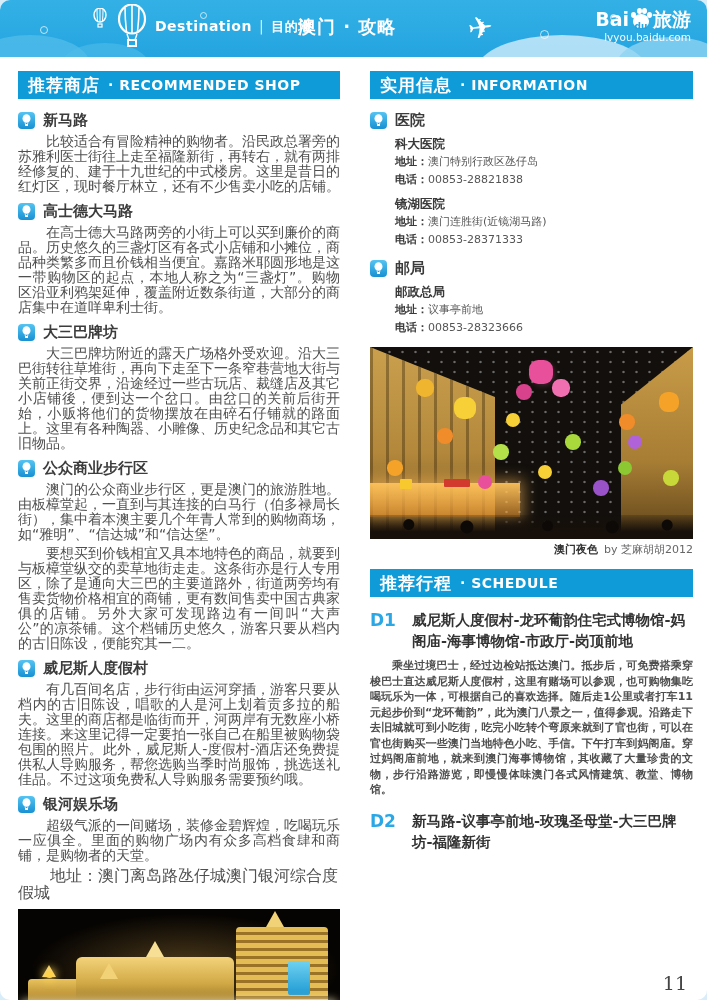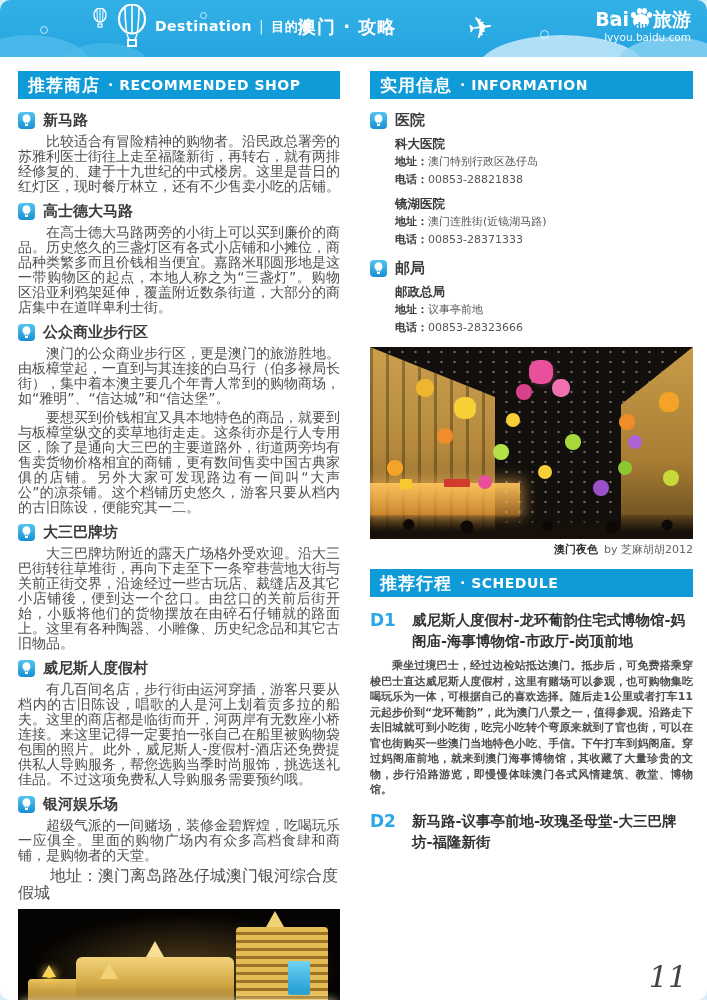--- a/index.html
+++ b/index.html
@@ -53,21 +53,21 @@
   
   .day{margin-top:13px;}
   .day-head{display:flex;}
   .day-tag{width:42px;flex:0 0 42px;color:#2ba7e6;font-size:17px;font-weight:bold;line-height:21px;}
   .day-title{font-size:14.5px;font-weight:bold;color:#333;line-height:21px;margin:0;}
   .day p{margin:6px 0 0 0;font-size:11px;line-height:15.5px;color:#4f4f4f;text-align:justify;text-indent:2em;font-weight:bold;}
   .watermark{position:absolute;right:0;bottom:28px;text-align:right;opacity:.45;pointer-events:none;}
   .wm1{font-size:26px;font-weight:bold;color:#b5b5b5;letter-spacing:1px;}
   .wm1 .jy{color:#c9c9c9;border:2px solid #d5d5d5;border-radius:4px;padding:0 2px;margin-left:4px;}
   .wm2{font-size:14px;color:#c9c9c9;font-weight:bold;text-align:right;}
-  .page-num{position:absolute;right:20px;bottom:6px;font-family:"DejaVu Serif","Liberation Serif",serif;font-style:italic;font-size:30px;color:#444;}
+  .page-num{position:absolute;right:20px;bottom:6px;font-family:"DejaVu Serif","Liberation Serif",serif;font-size:19px;color:#444;}
   
   .photo{position:relative;overflow:hidden;background:#060402;}
   .photo-galaxy{width:322px;height:155px;margin-top:4px;}
   .g-glow{position:absolute;left:0;top:0;right:0;height:110px;background:radial-gradient(ellipse at 52% 55%,rgba(255,195,90,.30),transparent 65%);}
   .g-bldg{position:absolute;background:linear-gradient(180deg,#e9c35e 0%,#c49a3a 45%,#7d5d1c 100%);}
   .g-left{left:10px;top:70px;width:92px;height:30px;border-radius:4px 4px 0 0;}
   .g-main{left:58px;top:48px;width:158px;height:52px;border-radius:6px 6px 0 0;
     background:linear-gradient(180deg,#f3d37a 0%,#d2a946 50%,#8a671f 100%);}
   .g-right{left:218px;top:18px;width:92px;height:82px;border-radius:4px 4px 0 0;
     background:repeating-linear-gradient(180deg,#e5bd55 0 5px,#9a7326 5px 8px);}
@@ -203,38 +203,38 @@
 
       <div class="sec">
         <div class="sec-head">
           <span class="bicon">
               <svg width="11" height="13" viewBox="0 0 11 13">
                 <ellipse cx="5.5" cy="4.5" rx="4" ry="4.3" fill="#fff"></ellipse>
                 <rect x="4" y="10" width="3" height="2" fill="#fff"></rect>
                 <path d="M4 8.5 L4.4 10 M7 8.5 L6.6 10" stroke="#fff" stroke-width=".8"></path>
               </svg>
             </span>
+          <h3 class="sec-title">大三巴牌坊</h3>
+        </div>
+        <p>大三巴牌坊附近的露天广场格外受欢迎。沿大三巴街转往草堆街，再向下走至下一条窄巷营地大街与关前正街交界，沿途经过一些古玩店、裁缝店及其它小店铺後，便到达一个岔口。由岔口的关前后街开始，小贩将他们的货物摆放在由碎石仔铺就的路面上。这里有各种陶器、小雕像、历史纪念品和其它古旧物品。</p>
+      </div>
+
+      <div class="sec">
+        <div class="sec-head">
+          <span class="bicon">
+              <svg width="11" height="13" viewBox="0 0 11 13">
+                <ellipse cx="5.5" cy="4.5" rx="4" ry="4.3" fill="#fff"></ellipse>
+                <rect x="4" y="10" width="3" height="2" fill="#fff"></rect>
+                <path d="M4 8.5 L4.4 10 M7 8.5 L6.6 10" stroke="#fff" stroke-width=".8"></path>
+              </svg>
+            </span>
           <h3 class="sec-title">公众商业步行区</h3>
         </div>
         <p>澳门的公众商业步行区，更是澳门的旅游胜地。由板樟堂起，一直到与其连接的白马行（伯多禄局长街），集中着本澳主要几个年青人常到的购物商场，如“雅明”、“信达城”和“信达堡”。</p>
         <p>要想买到价钱相宜又具本地特色的商品，就要到与板樟堂纵交的卖草地街走走。这条街亦是行人专用区，除了是通向大三巴的主要道路外，街道两旁均有售卖货物价格相宜的商铺，更有数间售卖中国古典家俱的店铺。另外大家可发现路边有一间叫“大声公”的凉茶铺。这个档铺历史悠久，游客只要从档内的古旧陈设，便能究其一二。</p>
-      </div>
-
-      <div class="sec">
-        <div class="sec-head">
-          <span class="bicon">
-              <svg width="11" height="13" viewBox="0 0 11 13">
-                <ellipse cx="5.5" cy="4.5" rx="4" ry="4.3" fill="#fff"></ellipse>
-                <rect x="4" y="10" width="3" height="2" fill="#fff"></rect>
-                <path d="M4 8.5 L4.4 10 M7 8.5 L6.6 10" stroke="#fff" stroke-width=".8"></path>
-              </svg>
-            </span>
-          <h3 class="sec-title">大三巴牌坊</h3>
-        </div>
-        <p>大三巴牌坊附近的露天广场格外受欢迎。沿大三巴街转往草堆街，再向下走至下一条窄巷营地大街与关前正街交界，沿途经过一些古玩店、裁缝店及其它小店铺後，便到达一个岔口。由岔口的关前后街开始，小贩将他们的货物摆放在由碎石仔铺就的路面上。这里有各种陶器、小雕像、历史纪念品和其它古旧物品。</p>
       </div>
 
       <div class="sec">
         <div class="sec-head">
           <span class="bicon">
               <svg width="11" height="13" viewBox="0 0 11 13">
                 <ellipse cx="5.5" cy="4.5" rx="4" ry="4.3" fill="#fff"></ellipse>
                 <rect x="4" y="10" width="3" height="2" fill="#fff"></rect>
                 <path d="M4 8.5 L4.4 10 M7 8.5 L6.6 10" stroke="#fff" stroke-width=".8"></path>
               </svg>

